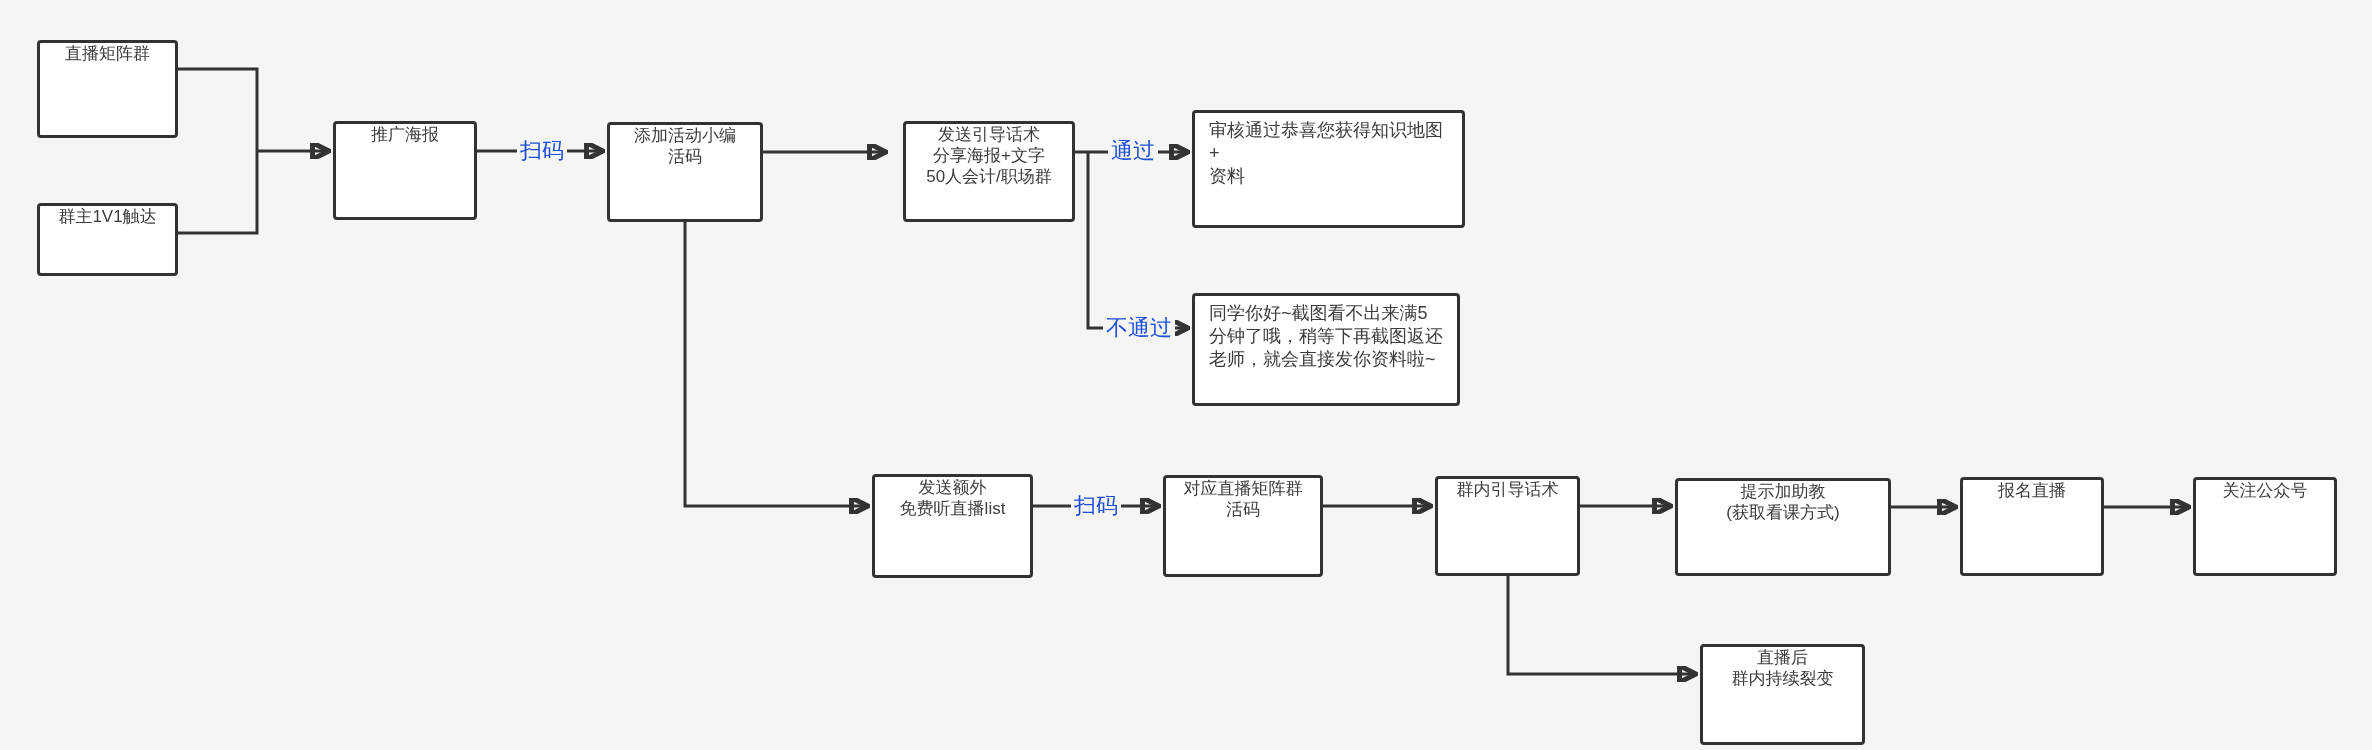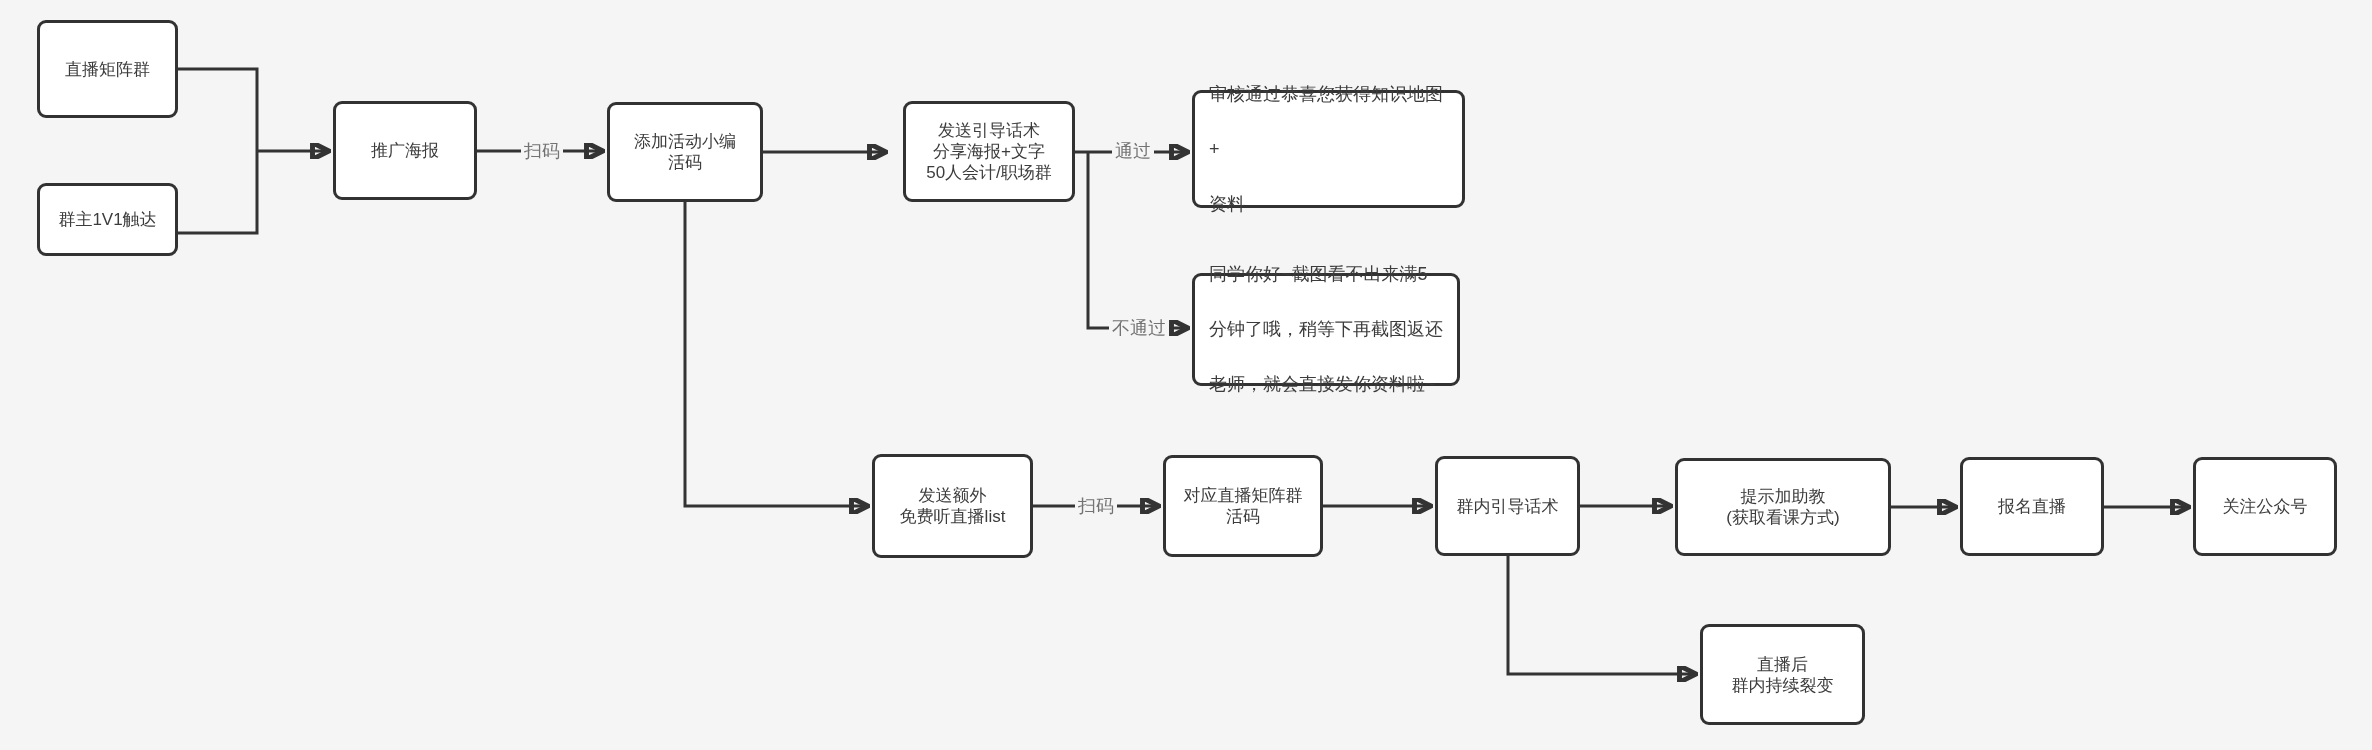--- a/index.html
+++ b/index.html
@@ -10,43 +10,43 @@
     font-family:"Liberation Sans","DejaVu Sans",sans-serif;
     overflow:hidden;
   }
   .edges{position:absolute;left:0;top:0;z-index:1;}
   .edges path{fill:none;stroke:#333333;stroke-width:3;}
   .node{
     position:absolute;z-index:3;
     box-sizing:border-box;
     background:#FFFFFF;
     border:3px solid #323232;
-    border-radius:9px;
+    border-radius:4px;
     display:flex;flex-direction:column;
-    align-items:center;justify-content:center;
+    align-items:center;
     text-align:center;
     color:#3C3C3C;
     font-size:17px;line-height:21px;
     white-space:nowrap;
+    margin-top:20px;
   }
   .node.msg{
     align-items:flex-start;
     text-align:left;
     padding:6px 8px 6px 14px;
     font-size:18px;line-height:23px;
     white-space:normal;
-    gap:32px;
   }
   .edge-label{
     position:absolute;z-index:2;
     transform:translate(-50%,-50%);
     background:#F5F5F5;
     padding:1px 3px;
-    font-size:18px;line-height:20px;
-    color:#737373;
+    font-size:22px;line-height:20px;
+    color:#1d4ed8;
     white-space:nowrap;
   }
 </style>
 </head>
 <body>
 
 <div class="canvas">
 
   <svg class="edges" width="2372" height="750">
     <defs>

